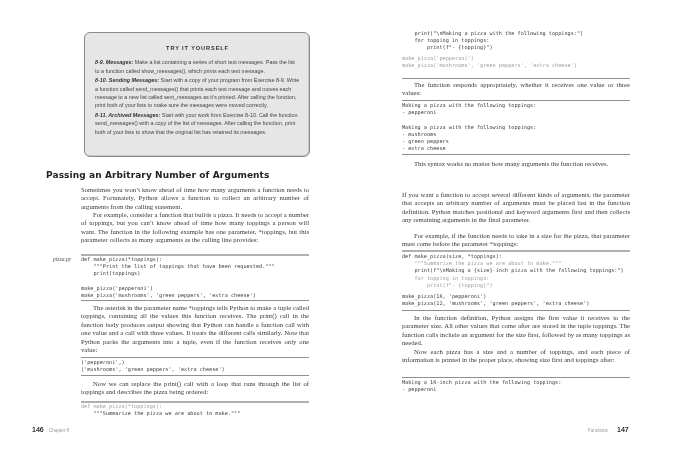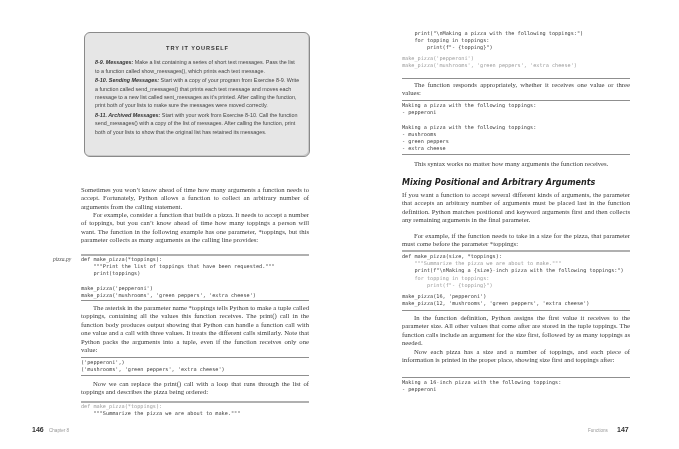--- a/index.html
+++ b/index.html
@@ -48,20 +48,21 @@
 
 <div class="page left">
 
   <div class="tiy-box">
     <div class="tiy-title">TRY IT YOURSELF</div>
     <div class="tiy-ex"><b>8-9. Messages:</b><span> Make a list containing a series of short text messages. Pass the list to a function called show_messages(), which prints each text message.</span></div>
     <div class="tiy-ex"><b>8-10. Sending Messages:</b><span> Start with a copy of your program from Exercise 8-9. Write a function called send_messages() that prints each text message and moves each message to a new list called sent_messages as it’s printed. After calling the function, print both of your lists to make sure the messages were moved correctly.</span></div>
     <div class="tiy-ex"><b>8-11. Archived Messages:</b><span> Start with your work from Exercise 8-10. Call the function send_messages() with a copy of the list of messages. After calling the function, print both of your lists to show that the original list has retained its messages.</span></div>
   </div>
 
+  <div class="h2">Passing an Arbitrary Number of Arguments</div>
 
   <div class="para" style="left:81px; top:186px; width:228px;">
     <span>Sometimes you won’t know ahead of time how many arguments a function needs to accept. Fortunately, Python allows a function to collect an arbitrary number of arguments from the calling statement.</span>
   </div>
   <div class="para" style="left:81px; top:211px; width:228px;">
     <span class="indent"></span><span>For example, consider a function that builds a pizza. It needs to accept a number of toppings, but you can’t know ahead of time how many toppings a person will want. The function in the following example has one parameter, *toppings, but this parameter collects as many arguments as the calling line provides:</span>
   </div>
 
   <div class="rule heavy" style="left:81px; top:254px; width:228px;"></div>
   <div class="code-label" style="left:53px; top:256px;">pizza.py</div>
@@ -97,21 +98,20 @@
   </div>
 
   <div class="rule" style="left:62px; top:100px; width:228px;"></div>
   <div class="code" style="left:62px; top:102px;"><div>Making a pizza with the following toppings:</div><div>- pepperoni</div><div>&nbsp;</div><div>Making a pizza with the following toppings:</div><div>- mushrooms</div><div>- green peppers</div><div>- extra cheese</div></div>
   <div class="rule" style="left:62px; top:154px; width:228px;"></div>
 
   <div class="para" style="left:62px; top:160px; width:240px;">
     <span class="indent"></span><span>This syntax works no matter how many arguments the function receives.</span>
   </div>
 
-  <div class="h3">Mixing Positional and Arbitrary Arguments</div>
 
   <div class="para" style="left:62px; top:191px; width:228px;">
     <span>If you want a function to accept several different kinds of arguments, the parameter that accepts an arbitrary number of arguments must be placed last in the function definition. Python matches positional and keyword arguments first and then collects any remaining arguments in the final parameter.</span>
   </div>
   <div class="para" style="left:62px; top:232px; width:228px;">
     <span class="indent"></span><span>For example, if the function needs to take in a size for the pizza, that parameter must come before the parameter *toppings:</span>
   </div>
 
   <div class="rule heavy" style="left:62px; top:250px; width:228px;"></div>
   <div class="code" style="left:62px; top:253px;"><div>def make_pizza(size, *toppings):</div><div class="dim">    """Summarize the pizza we are about to make."""</div><div>    print(f"\nMaking a {size}-inch pizza with the following toppings:")</div><div class="dim">    for topping in toppings:</div><div class="dim">        print(f"- {topping}")</div><div style="height:4px;"></div><div>make_pizza(16, 'pepperoni')</div><div>make_pizza(12, 'mushrooms', 'green peppers', 'extra cheese')</div></div>

